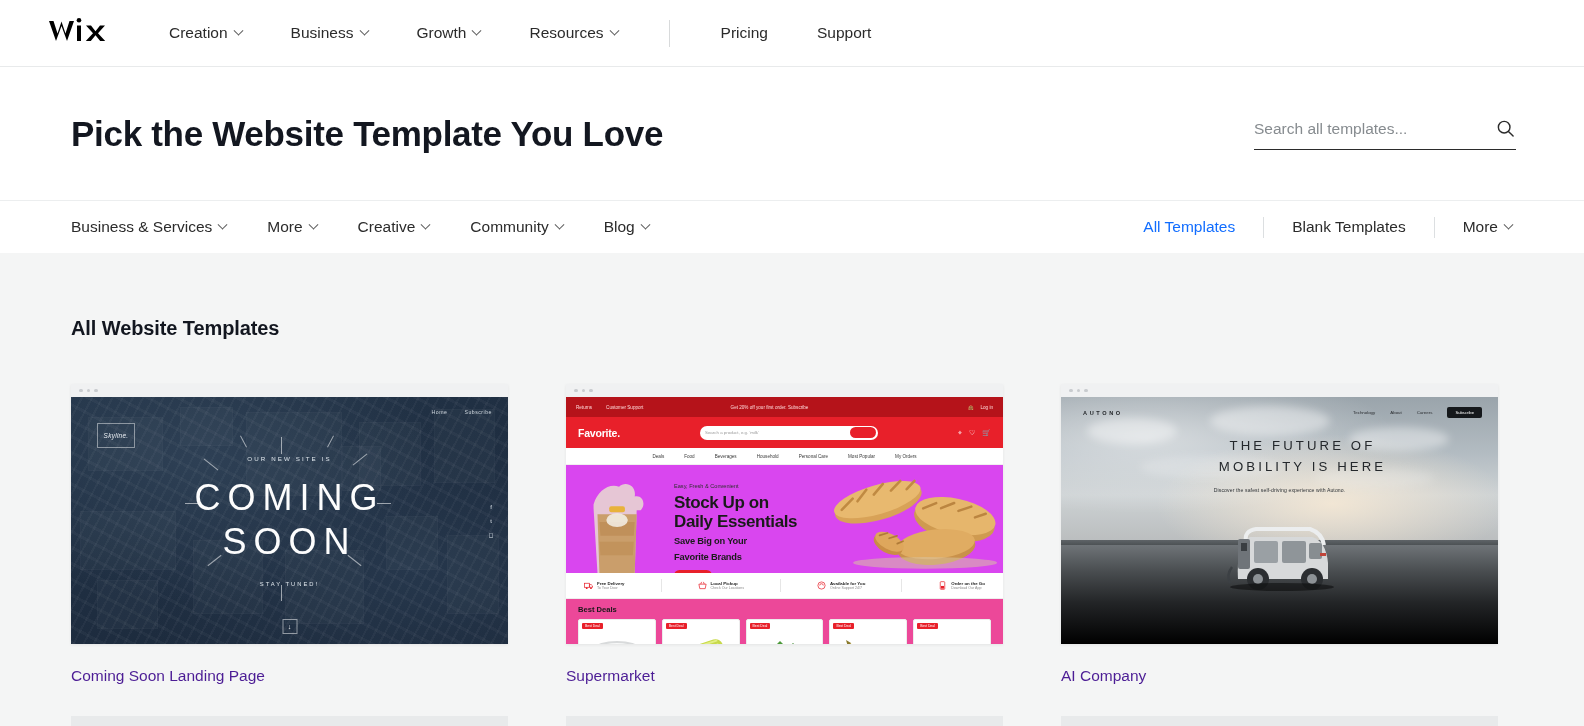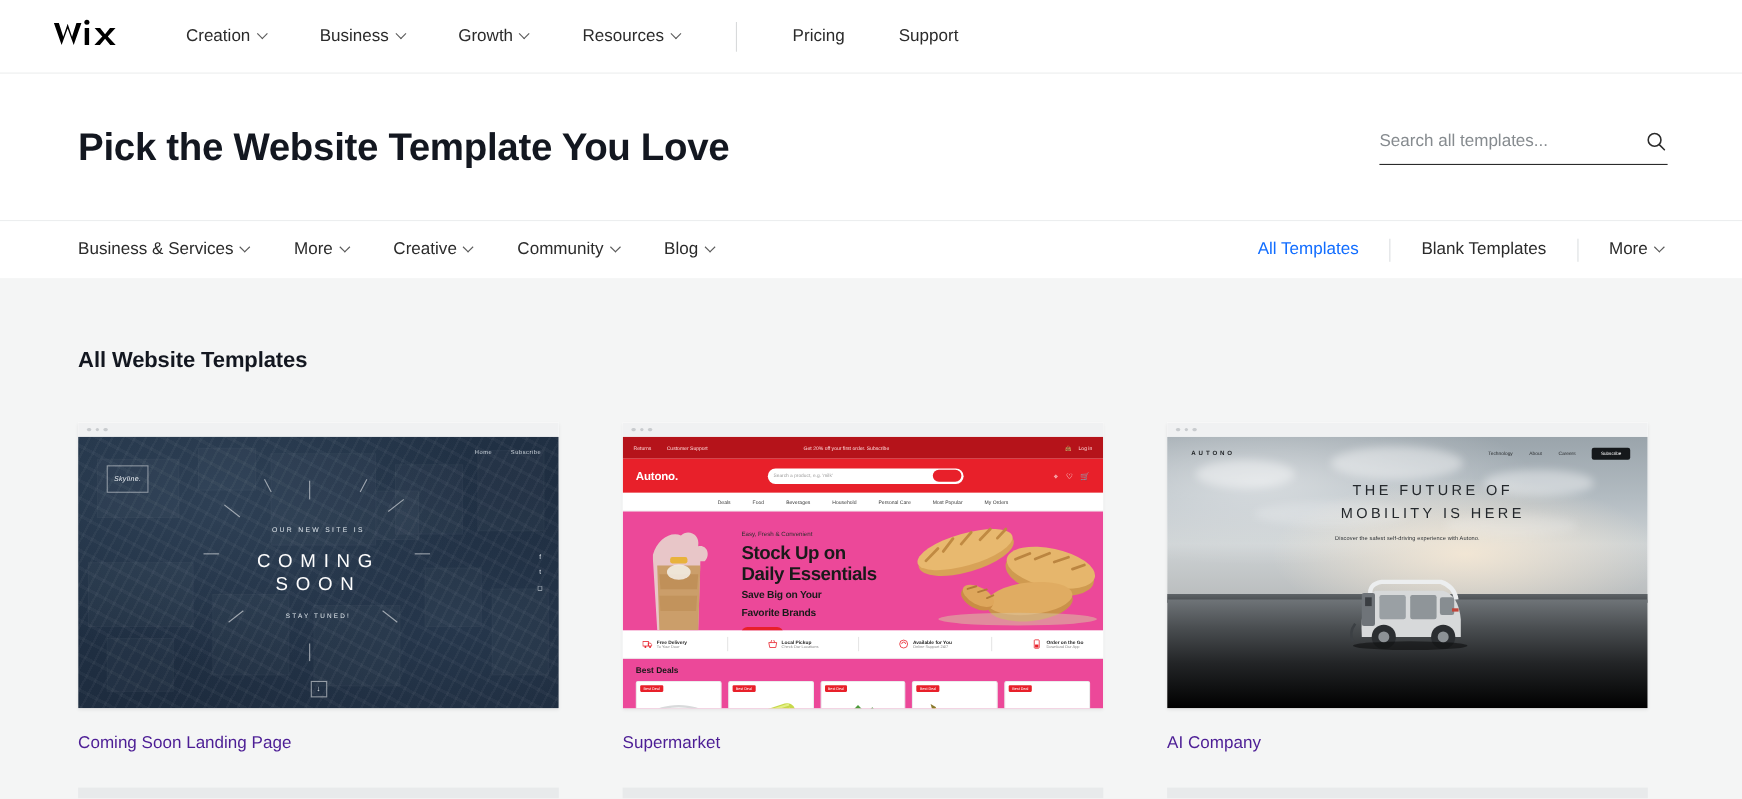--- a/index.html
+++ b/index.html
@@ -225,21 +225,21 @@
     display: flex; align-items: center; justify-content: center;
     font-size: 6.4px; color: #eef2f6; font-style: italic;
     letter-spacing: .3px;
   }
   .cs-center {
     position: absolute; left: 0; right: 0; top: 50%;
     transform: translateY(-50%); text-align: center; color: #fff;
   }
   .cs-kicker { font-size: 6.2px; letter-spacing: 2.1px; color: #dfe6ec; margin-bottom: 14px; }
   .cs-big {
-    font-size: 17px; letter-spacing: 7px; font-weight: 300;
+    font-size: 36px; letter-spacing: 7px; font-weight: 300;
     line-height: 1.24; color: #fdfdfd;
   }
   .cs-tuned { font-size: 5.8px; letter-spacing: 2px; color: #dfe6ec; margin-top: 16px; }
   .cs-rays span {
     position: absolute; background: rgba(255,255,255,.55); height: 1px;
     transform-origin: center;
   }
   .cs-social {
     position: absolute; right: 14px; top: 50%; transform: translateY(-50%);
     display: flex; flex-direction: column; gap: 8px; align-items: center;
@@ -274,21 +274,21 @@
     position: absolute; right: 2px; top: 1.6px; width: 26px; height: 11px;
     background: #e8202a; border-radius: 6px;
   }
   .sm-icons { display: flex; gap: 7px; color: #fff; font-size: 7px; }
   .sm-menu {
     height: 17px; background: #fff; display: flex; align-items: center;
     justify-content: center; gap: 20px; font-size: 4.6px; color: #3a3a3a;
     border-bottom: 1px solid #f0f0f0;
   }
   .sm-hero {
-    height: 108px; background: #ec4899; position: relative; overflow: hidden;
+    height: 108px; background: #d946ef; position: relative; overflow: hidden;
     display: flex; align-items: center;
   }
   .sm-hero-txt { position: absolute; left: 108px; top: 18px; }
   .sm-eyebrow { font-size: 5.6px; color: #2f2f2f; margin-bottom: 4px; }
   .sm-h1 { font-size: 17px; font-weight: 700; color: #1a1a1a; line-height: 1.12; letter-spacing: -.4px; }
   .sm-h2 { font-size: 9.3px; font-weight: 700; color: #1a1a1a; line-height: 1.2; margin-top: 5px; letter-spacing: -.2px; }
   .sm-cta {
     margin-top: 7px; width: 38px; height: 11px; background: #e8202a;
     border-radius: 6px; color: #fff; font-size: 4.4px;
     display: flex; align-items: center; justify-content: center;
@@ -536,21 +536,21 @@
             <span>Returns</span>
             <span>Customer Support</span>
             <span class="sm-promo">Get 20% off your first order. Subscribe</span>
             <span class="sm-right">
               <span>👜</span>
               <span>Log in</span>
             </span>
           </div>
 
           <div class="sm-head">
-            <div class="sm-brand">Autono.</div>
+            <div class="sm-brand">Favorite.</div>
             <div class="sm-searchbar">
               <span>Search a product, e.g. 'milk'</span>
               <span class="sm-sbtn"></span>
             </div>
             <div class="sm-icons">
               <span>⌖</span>
               <span>♡</span>
               <span>🛒</span>
             </div>
           </div>

